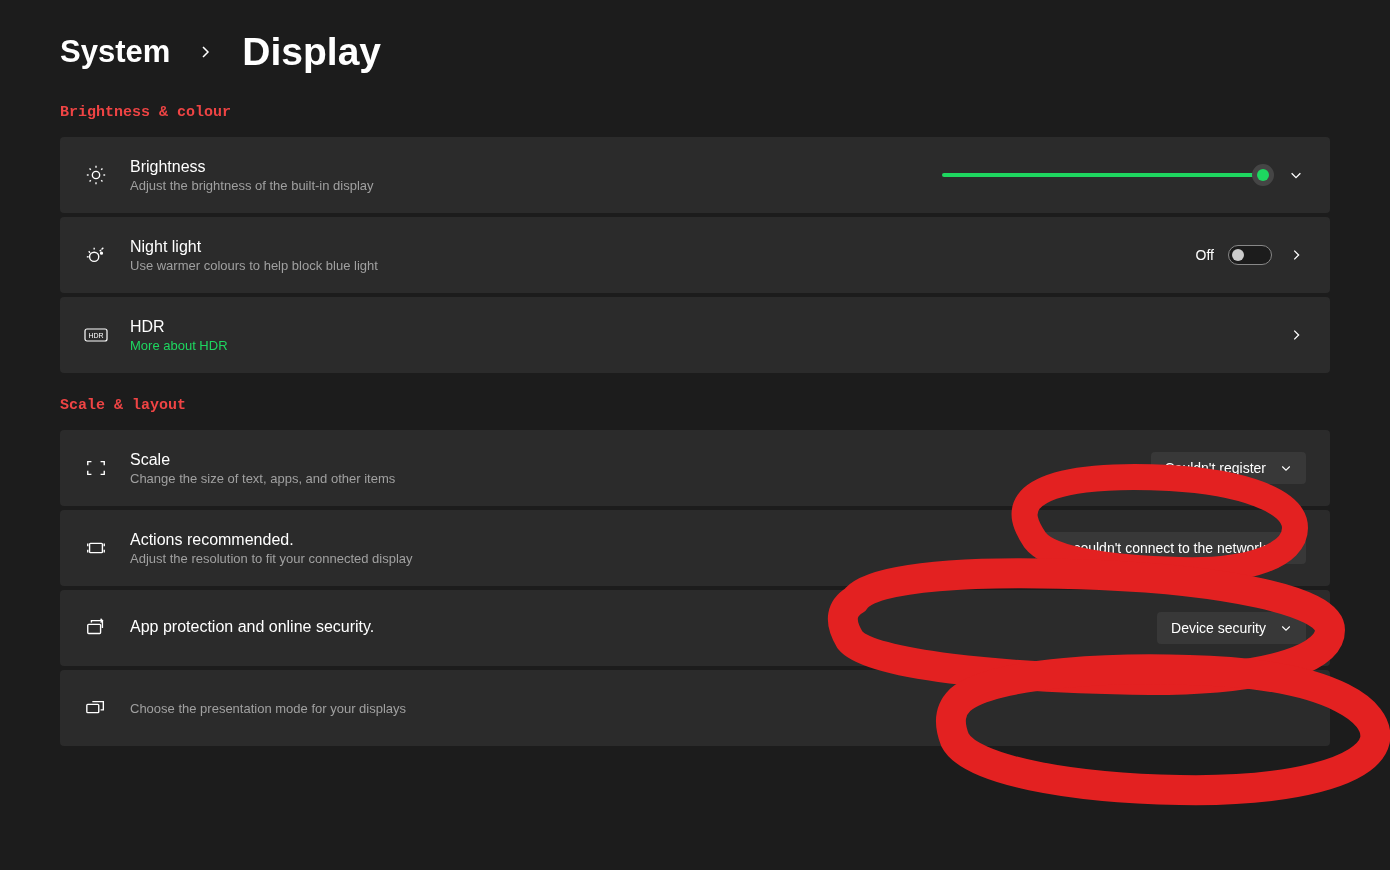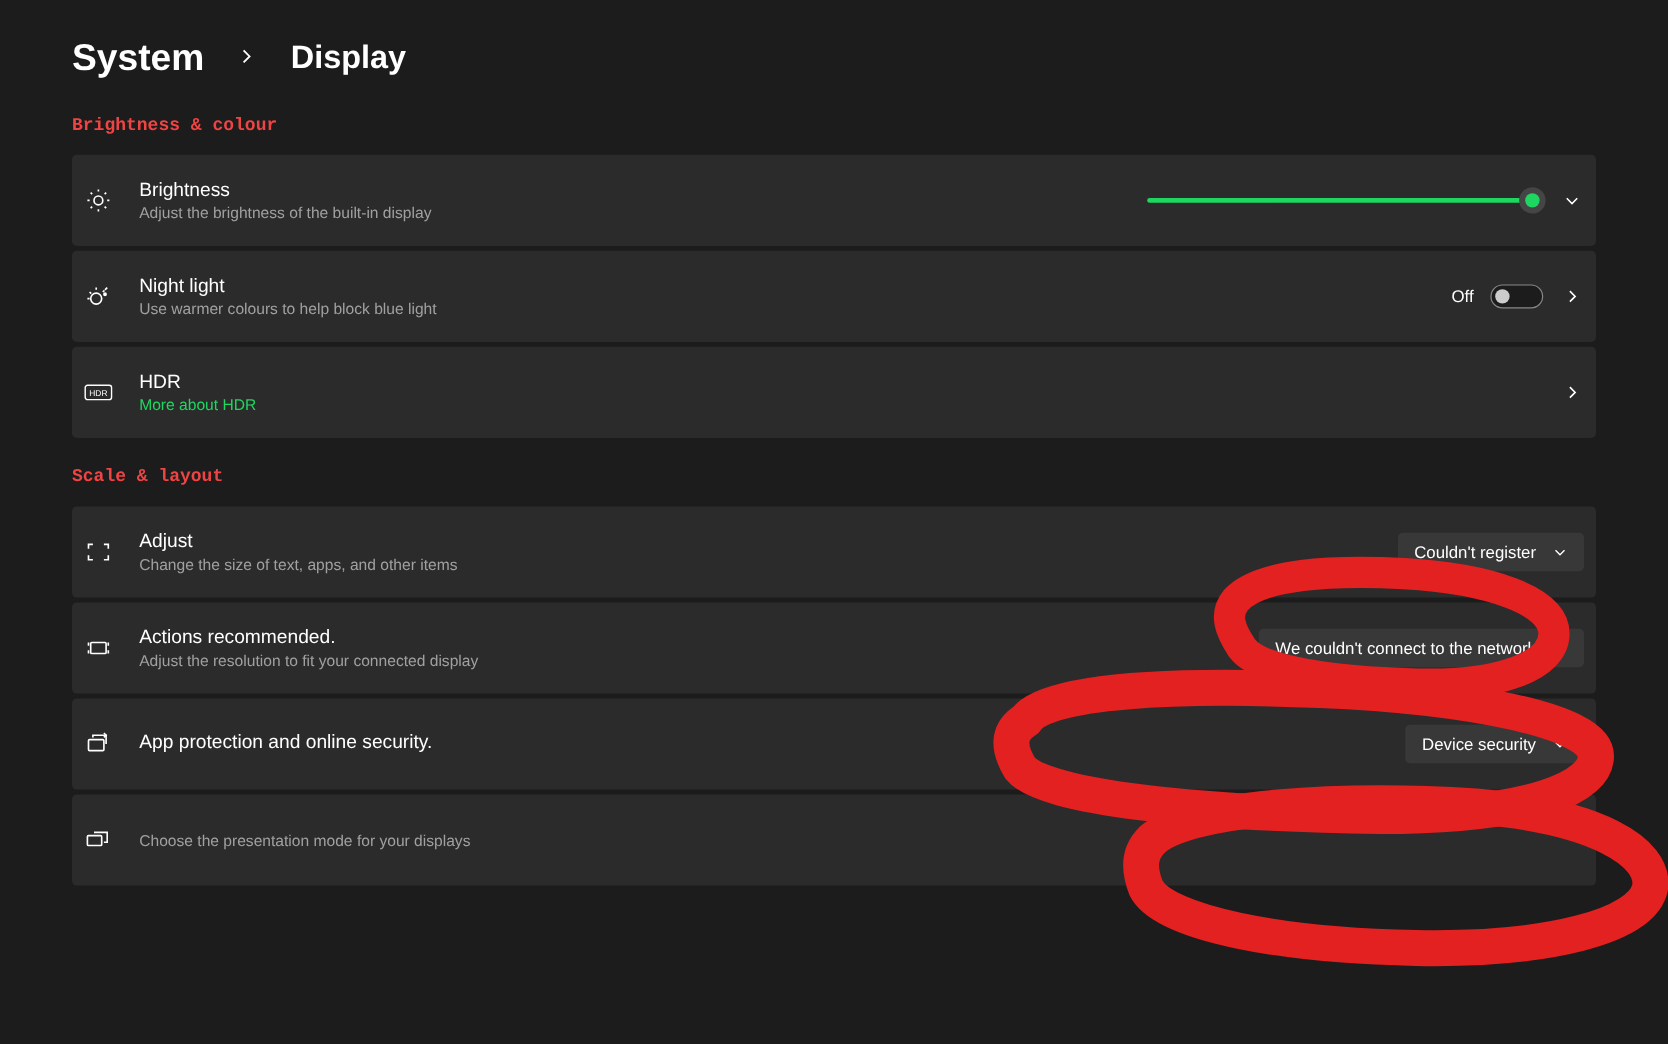--- a/index.html
+++ b/index.html
@@ -27,39 +27,39 @@
       font-size: 31px;
       font-weight: 600;
       color: #ffffff;
       cursor: pointer;
     }
     .breadcrumb-chevron {
       font-size: 24px;
       color: #ffffff;
     }
     .breadcrumb-current {
-      font-size: 27px;
+      font-size: 39px;
       font-weight: 600;
       color: #ffffff;
     }
     .section-header {
       font-size: 15px;
       font-weight: 600;
       color: #ef4444;
       margin-bottom: 16px;
       margin-top: 8px;
       font-family: Liberation Mono, monospace;
     }
     .section-header.second {
       margin-top: 24px;
     }
     .settings-card {
       background: #2b2b2b;
       border-radius: 4px;
-      padding: 18px 10px;
+      padding: 18px 24px;
       margin-bottom: 4px;
       display: flex;
       align-items: center;
       gap: 22px;
       min-height: 76px;
     }
     .card-icon {
       width: 24px;
       height: 24px;
       display: flex;
@@ -284,21 +284,21 @@
 <div class="settings-card">
   <div class="card-icon">
     <svg width="22" height="22" viewBox="0 0 24 24" fill="none" stroke="currentColor" stroke-width="1.5">
       <path d="M3 9 L3 5 L7 5"></path>
       <path d="M17 5 L21 5 L21 9"></path>
       <path d="M21 15 L21 19 L17 19"></path>
       <path d="M7 19 L3 19 L3 15"></path>
     </svg>
   </div>
   <div class="card-content">
-    <div class="card-title">Adjust</div>
+    <div class="card-title">Scale</div>
     <div class="card-subtitle">Change the size of text, apps, and other items</div>
   </div>
   <div class="card-controls">
     <div class="dropdown">
       <span class="dropdown-label">Couldn't register</span>
       <span class="dropdown-chevron">
         <svg width="12" height="12" viewBox="0 0 16 16">
             <path d="M3 6 L8 11 L13 6" stroke="currentColor" stroke-width="1.5" fill="none"></path>
           </svg>
       </span>

